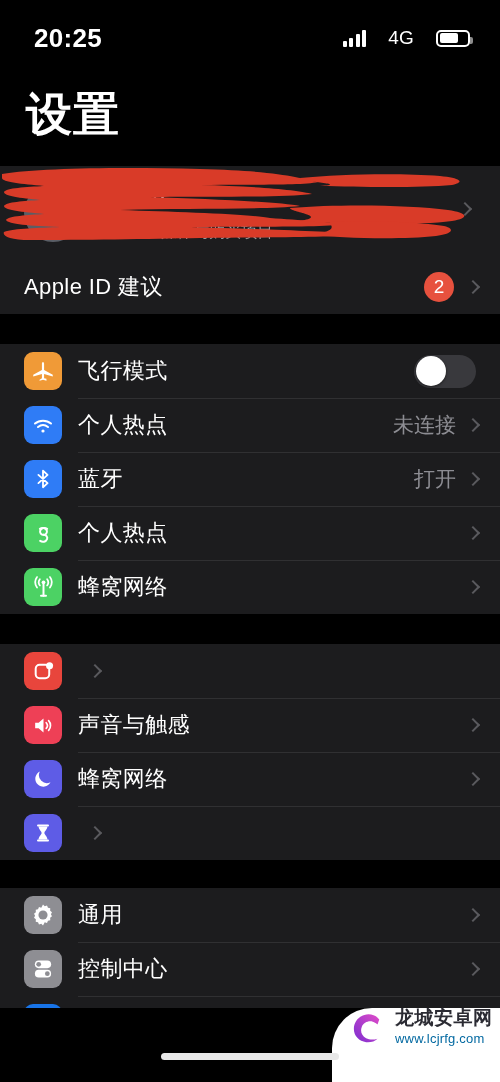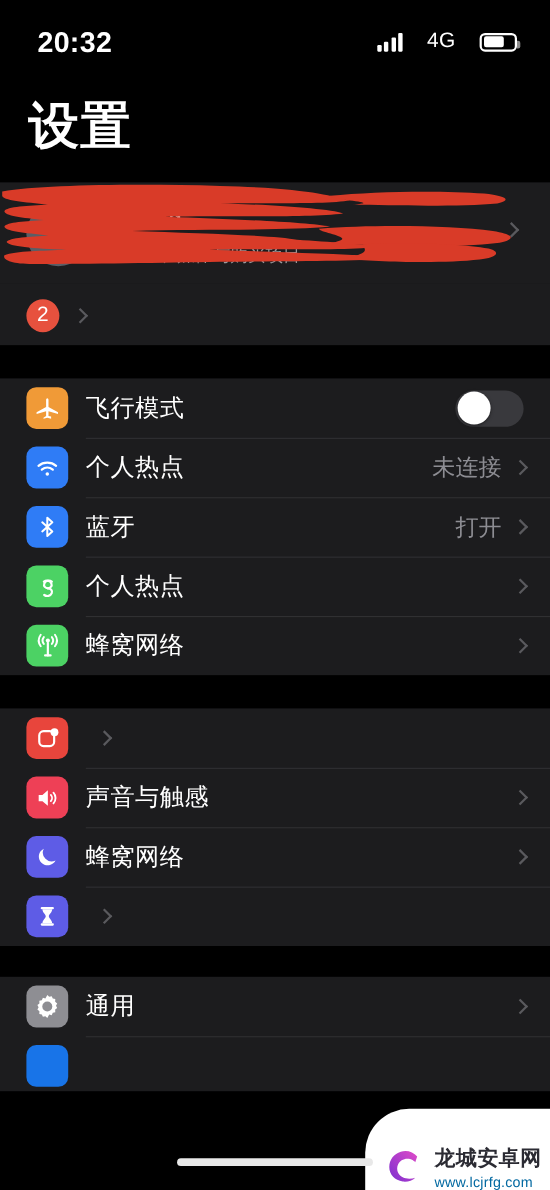--- a/index.html
+++ b/index.html
@@ -83,41 +83,41 @@
   .profile .ptext { position:absolute; left:100px; top:20px; }
   .profile .pname { font-size:23px; color:#ddd; }
   .profile .psub { font-size:16px; color:#9a9a9e; margin-top:9px; }
   .profile .chev-wrap { position:absolute; right:22px; top:38px; }
   .scribble { position:absolute; inset:0; pointer-events:none; }
 
   
   .watermark {
     position:absolute; right:0; bottom:0; width:168px; height:74px;
     background:#fff; border-top-left-radius:40px;
-    display:flex; align-items:flex-end; padding-left:14px; gap:7px;
+    display:flex; align-items:flex-start; padding-left:14px; gap:7px;
   }
   .wm-text { display:flex; flex-direction:column; line-height:1.05; }
   .wm-name { font-size:19px; font-weight:bold; color:#2b2b33; letter-spacing:.5px; }
   .wm-url { font-size:13px; color:#0369a1; margin-top:4px; letter-spacing:.2px; }
 
   
   .home-indicator {
     position:absolute; left:50%; transform:translateX(-50%);
     bottom:22px; width:178px; height:7px; border-radius:4px;
     background:#E8E8E8;
   }
   .cut { overflow:hidden; }
 </style>
 </head>
 <body>
 
 <div class="phone">
 
   <div class="statusbar">
-    <div class="clock">20:32</div>
+    <div class="clock">20:25</div>
     <div class="status-right">
       <div class="signal">
         <i></i>
           <i></i>
           <i></i>
           <i></i>
       </div>
       <div class="net">4G</div>
       <div class="battery">
         <div class="lvl" style="width:70%"></div>
@@ -149,20 +149,21 @@
           <path d="M330,56 C370,54 420,56 444,60 C456,63 452,68 436,70 C400,74 340,72 312,69 C340,64 330,60 330,56 Z"></path>
         </g>
       </svg>
     </div>
   </div>
 
   <div class="gap sm" style="height:2px;background:#1C1C1E"></div>
 
   <div class="group">
     <div class="row">
+      <div class="label">Apple ID 建议</div>
       <div class="badge">2</div>
       <div class="chev"></div>
     </div>
   </div>
 
   <div class="gap"></div>
 
   <div class="group">
 
     <div class="row">
@@ -278,34 +279,47 @@
           <path d="M7.6 5.6h8.8c0 3-3 4.6-3 6.4s3 3.4 3 6.4H7.6c0-3 3-4.6 3-6.4s-3-3.4-3-6.4z"></path>
         </svg>
       </div>
       <div class="value"></div>
       <div class="chev"></div>
     </div>
   </div>
 
   <div class="gap" style="height:28px"></div>
 
-  <div class="group cut" style="height:104px">
+  <div class="group cut" style="height:120px">
 
     <div class="row">
       <div class="icon" style="background:#8E8E93">
         <svg width="26" height="26" viewBox="0 0 24 24" fill="#fff">
           <path d="M12 2.4l1.6 1.5 2.1-.6.9 2 2.1.5-.1 2.2 1.7 1.4-1 1.9 1 1.9-1.7 1.4.1 2.2-2.1.5-.9 2-2.1-.6L12 21.6l-1.6-1.5-2.1.6-.9-2-2.1-.5.1-2.2L3.7 14.6l1-1.9-1-1.9 1.7-1.4-.1-2.2 2.1-.5.9-2 2.1.6z"></path>
           <circle cx="12" cy="12" r="4.2" fill="#8E8E93"></circle>
         </svg>
       </div>
       <div class="label">通用</div>
       <div class="value"></div>
       <div class="chev"></div>
     </div>
 
+    <div class="row">
+      <div class="icon" style="background:#8E8E93">
+        <svg width="26" height="26" viewBox="0 0 24 24">
+          <rect x="4.5" y="4.2" width="15" height="7" rx="3.5" fill="#fff"></rect>
+          <circle cx="8" cy="7.7" r="2.2" fill="#8E8E93"></circle>
+          <rect x="4.5" y="12.8" width="15" height="7" rx="3.5" fill="#fff"></rect>
+          <circle cx="16" cy="16.3" r="2.2" fill="#8E8E93"></circle>
+        </svg>
+      </div>
+      <div class="label">控制中心</div>
+      <div class="value"></div>
+      <div class="chev"></div>
+    </div>
 
     <div class="row">
       <div class="icon" style="background:#1874E8">
         
       </div>
 
       <div class="value"></div>
 
     </div>
   </div>

